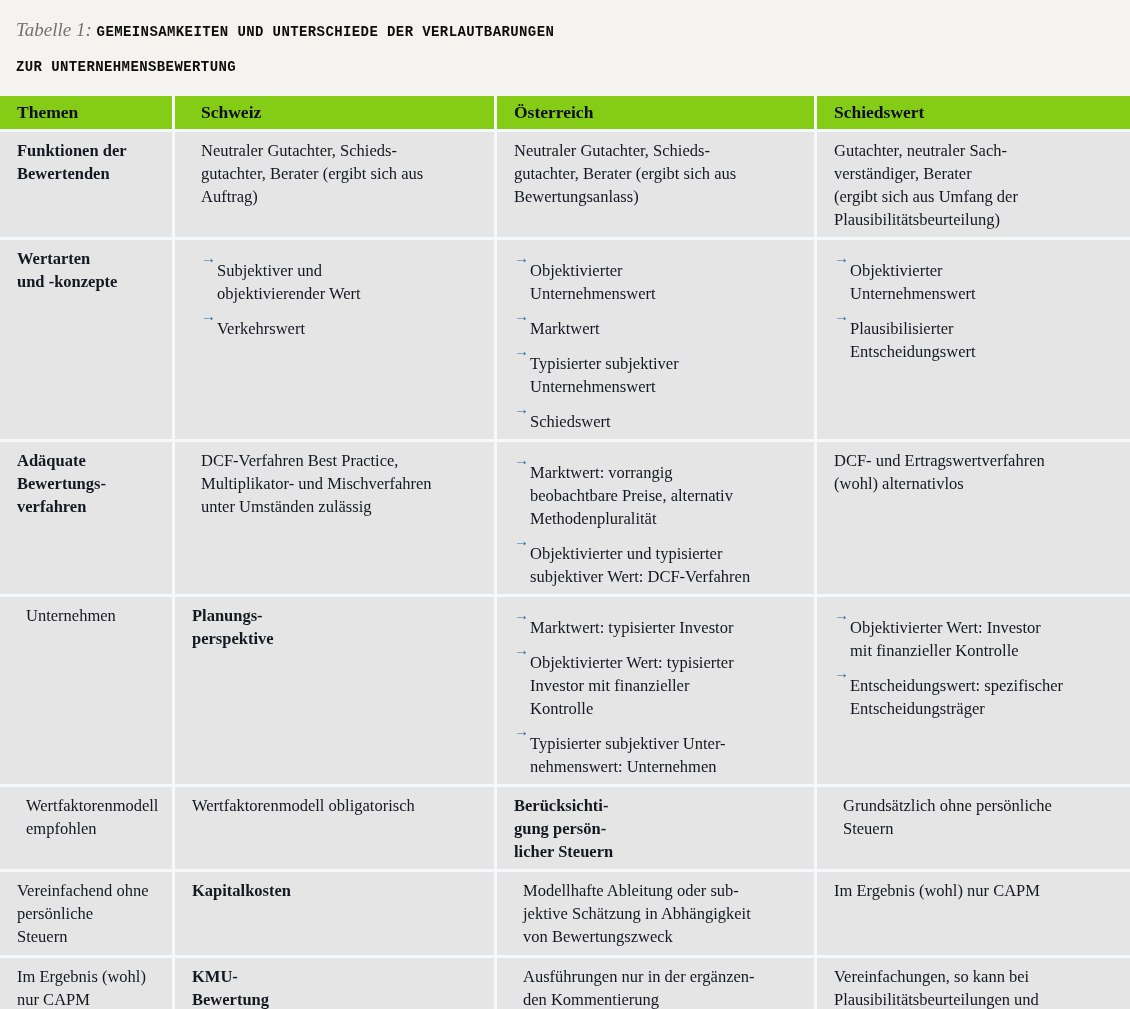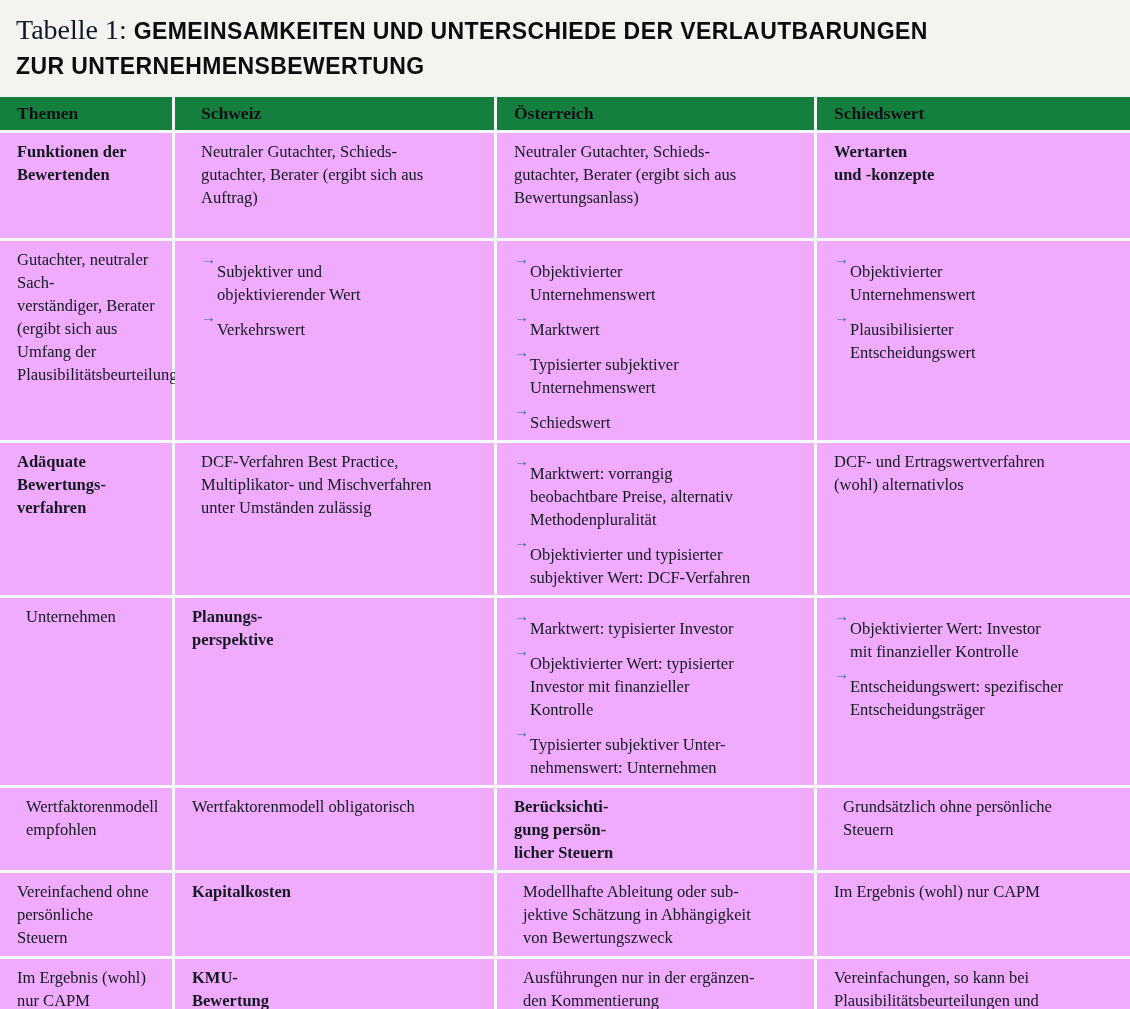--- a/index.html
+++ b/index.html
@@ -9,52 +9,53 @@
     font-family:"Liberation Serif","DejaVu Serif",serif;
     color:#141820;
   }
   .page{width:1130px;}
   .title-block{
     padding:13px 20px 12px 16px;
     line-height:33px;
   }
   .title-prefix{
     font-family:"Liberation Serif","DejaVu Serif",serif;
-    font-size:28px;
-    color:#0f172a;
+    font-size:19px;
+    color:#737373;
+    font-style:italic;
   }
   .title-main{
-    font-family:Liberation Sans, sans-serif;
+    font-family:Liberation Mono, monospace;
     font-weight:bold;
-    font-size:23px;
+    font-size:14px;
     letter-spacing:0.4px;
     color:#0d0d0d;
   }
   .grid{
     display:grid;
     grid-template-columns:172px 319px 317px minmax(0,1fr);
     grid-template-rows:33px minmax(105px,auto) minmax(147px,auto) minmax(127px,auto) minmax(153px,auto) minmax(61px,auto) minmax(83px,auto) minmax(77px,auto) minmax(114px,auto);
     gap:3px;
     background:#f6f9fc;
     padding-bottom:3px;
     width:1130px;
     box-sizing:border-box;
   }
   .th{
-    background:#15803d;
+    background:#84cc16;
     display:flex;
     align-items:center;
     padding:0 12px 0 17px;
     font-weight:bold;
     font-size:17.5px;
     color:#0c1016;
   }
   .th.c1,.cell.c1{padding-left:26px;}
   .cell{
-    background:#f0abfc;
+    background:#e5e5e5;
     padding:7px 10px 6px 17px;
     font-size:16.5px;
     line-height:23px;
   }
   .cell.c1,.cell.c2,.cell.c3{}
   .cell.theme{
     font-weight:bold;
     padding-left:17px;
   }
   .item{
@@ -80,24 +81,24 @@
       <div class="th c1">Schweiz</div>
       <div class="th c2">Österreich</div>
       <div class="th c3">Schiedswert</div>
       <div class="cell theme">Funktionen der<br>Bewertenden</div>
       <div class="cell c1">
         <div class="para">Neutraler Gutachter, Schieds-<br>gutachter, Berater (ergibt sich aus<br>Auftrag)</div>
       </div>
       <div class="cell c2">
         <div class="para">Neutraler Gutachter, Schieds-<br>gutachter, Berater (ergibt sich aus<br>Bewertungsanlass)</div>
       </div>
+      <div class="cell c3">
+        <div class="para">Gutachter, neutraler Sach-<br>verständiger, Berater<br>(ergibt sich aus Umfang der<br>Plausibilitätsbeurteilung)</div>
+      </div>
       <div class="cell theme">Wertarten<br>und -konzepte</div>
-      <div class="cell c3">
-        <div class="para">Gutachter, neutraler Sach-<br>verständiger, Berater<br>(ergibt sich aus Umfang der<br>Plausibilitätsbeurteilung)</div>
-      </div>
       <div class="cell c1">
         <div class="item">
           <span class="arrow">→</span>
           <span class="itext">Subjektiver und<br>objektivierender Wert</span>
         </div>
         <div class="item">
           <span class="arrow">→</span>
           <span class="itext">Verkehrswert</span>
         </div>
       </div>

